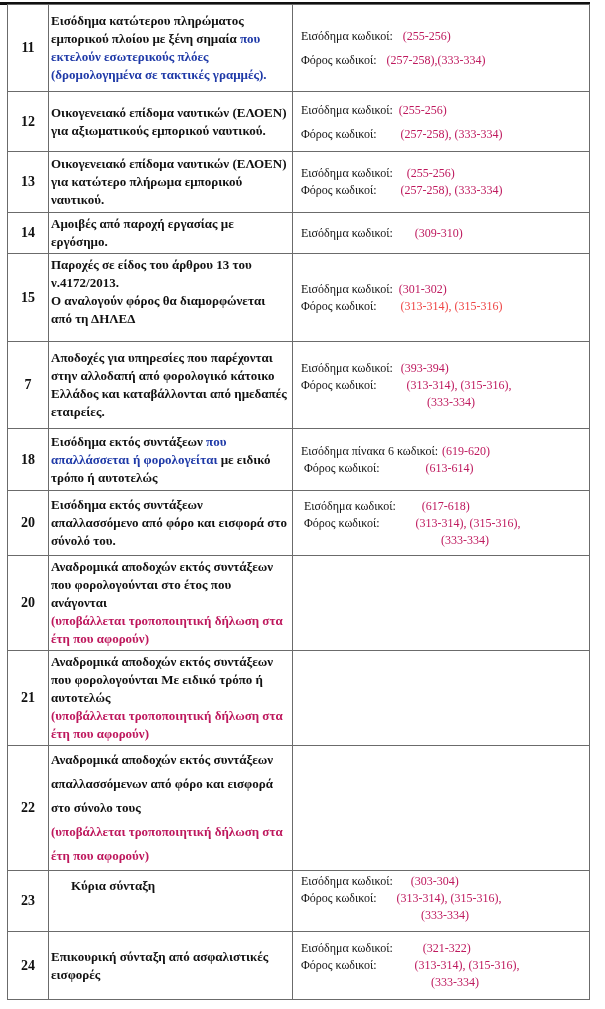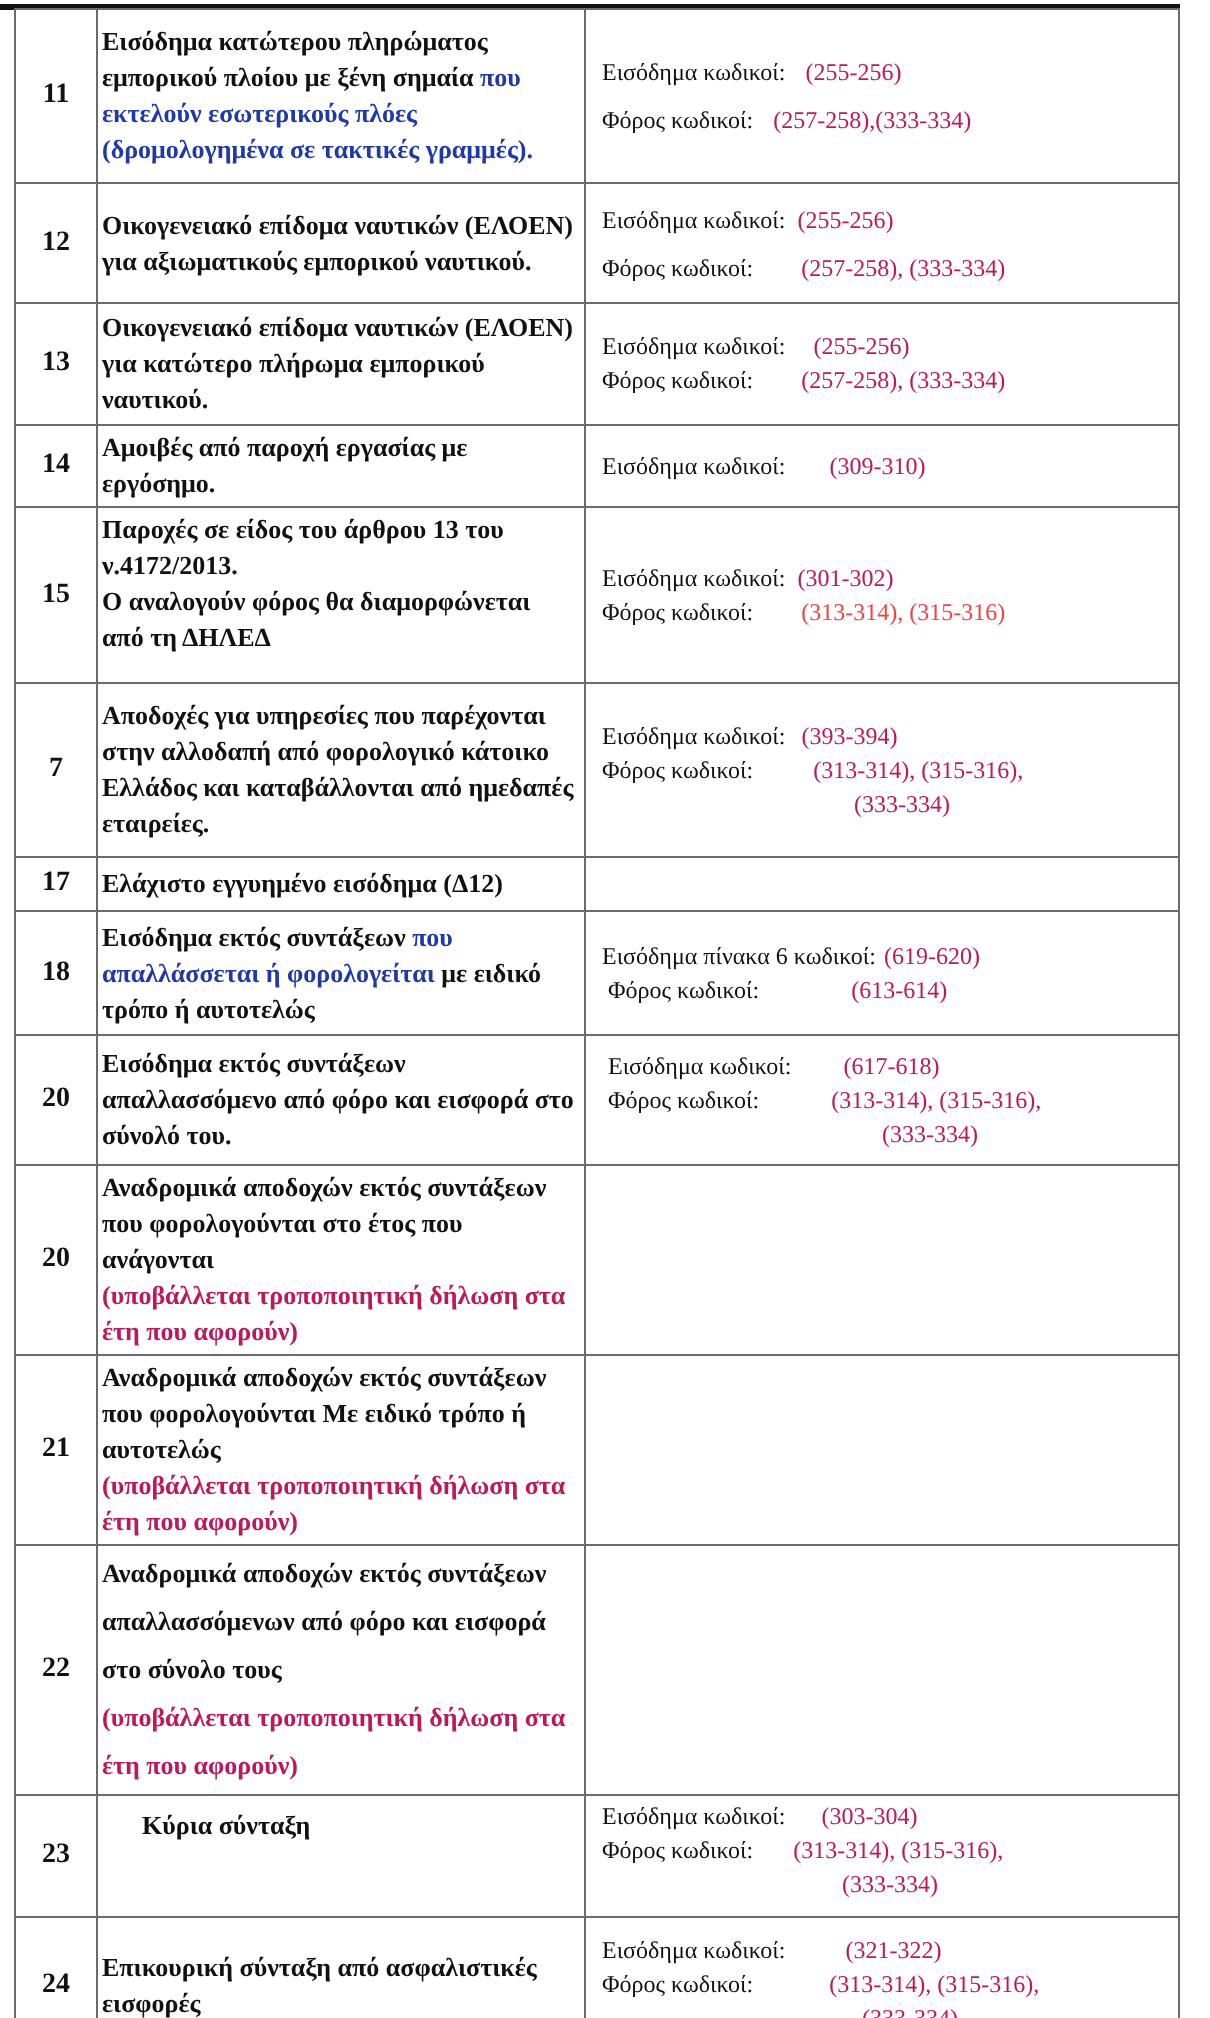--- a/index.html
+++ b/index.html
@@ -127,27 +127,20 @@
       <div class="code-line">
         <span class="code-label">Φόρος κωδικοί:</span>
         <span class="code-val red" style="margin-left:30px">(313-314), (315-316),</span>
       </div>
       <div class="code-line">
         <span class="code-val red" style="margin-left:126px">(333-334)</span>
       </div>
     </td>
   </tr>
 
-  <tr style="height:27px">
-    <td class="num">17</td>
-    <td class="desc b">
-      <span class="b">Ελάχιστο εγγυημένο εισόδημα  (Δ12)</span>
-    </td>
-    <td class="codes"></td>
-  </tr>
 
   <tr style="height:62px">
     <td class="num">18</td>
     <td class="desc b">
       <span class="b">Εισόδημα εκτός συντάξεων </span><span class="b blue">που απαλλάσσεται ή φορολογείται</span><span class="b"> με ειδικό τρόπο ή αυτοτελώς</span>
     </td>
     <td class="codes">
       <div class="code-line">
         <span class="code-label">Εισόδημα πίνακα 6 κωδικοί:</span>
         <span class="code-val red" style="margin-left:4px">(619-620)</span>

